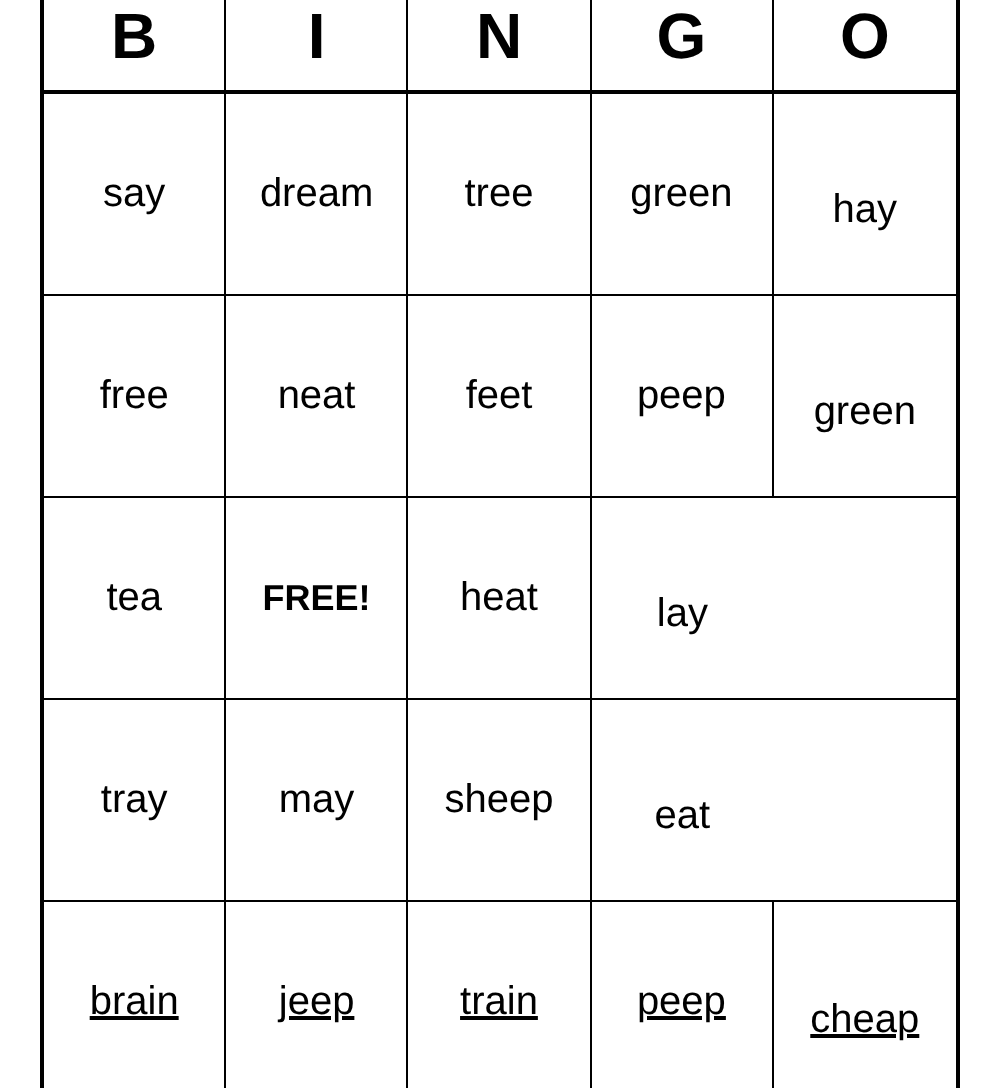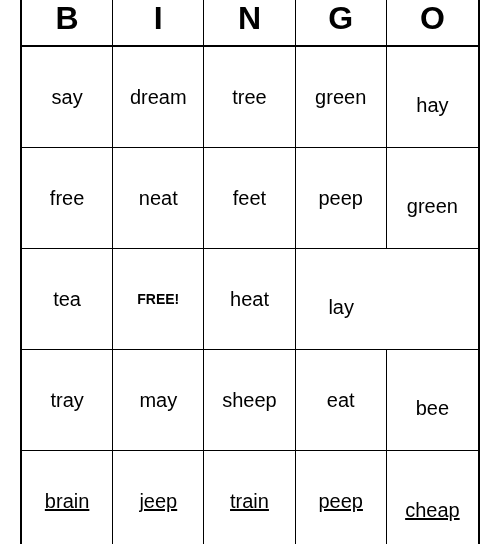--- a/index.html
+++ b/index.html
@@ -67,21 +67,21 @@
       align-items: center;
       justify-content: center;
     }
 
     .bingo-cell:last-child {
       border-right: none;
       margin-top: 17px;
     }
 
     .free-cell {
-      font-size: 14px;
+      font-size: 18px;
       font-weight: bold;
     }
   </style>
 </head>
 <body>
 
 <div class="bingo-card">
   <div class="bingo-header">
   <div class="header-cell">B</div>
       <div class="header-cell">I</div>
@@ -108,21 +108,20 @@
         <div class="bingo-cell">tea</div>
         <div class="bingo-cell free-cell">FREE!</div>
         <div class="bingo-cell">heat</div>
         <div class="bingo-cell">lay</div>
       </div>
       <div class="bingo-row">
         <div class="bingo-cell">tray</div>
         <div class="bingo-cell">may</div>
         <div class="bingo-cell">sheep</div>
         <div class="bingo-cell">eat</div>
-        <div class="bingo-cell">bee</div>
       </div>
       <div class="bingo-row">
         <div class="bingo-cell">brain</div>
         <div class="bingo-cell">jeep</div>
         <div class="bingo-cell">train</div>
         <div class="bingo-cell">peep</div>
         <div class="bingo-cell">cheap</div>
       </div>
     </div>
 </div>

